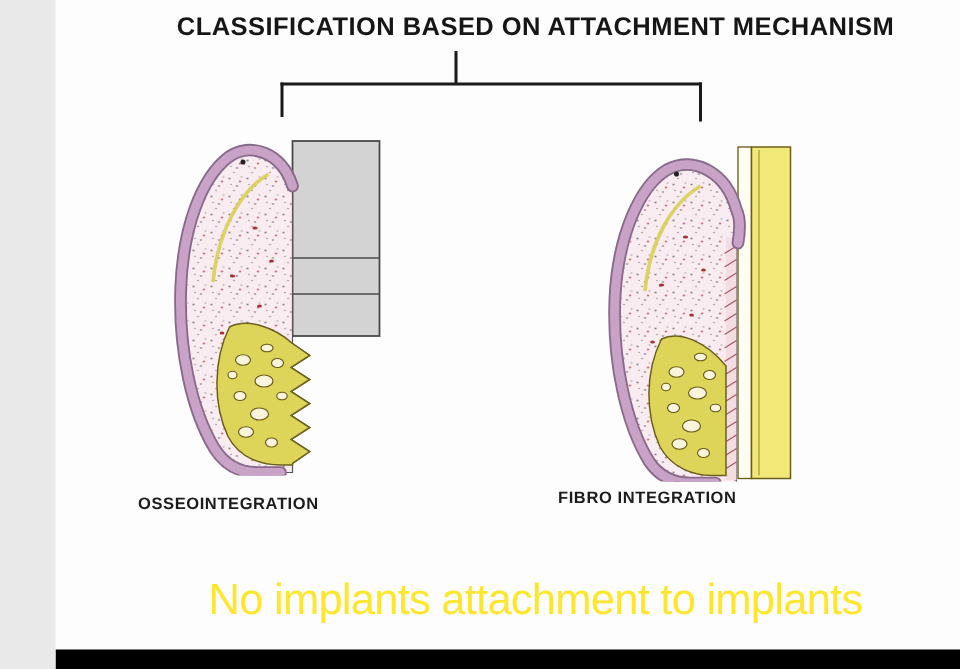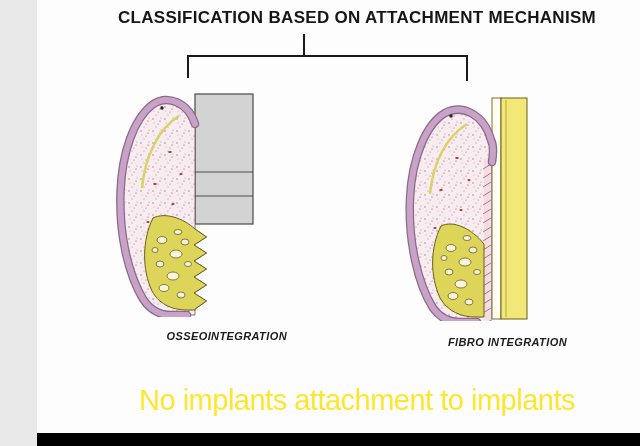--- a/index.html
+++ b/index.html
@@ -13,25 +13,25 @@
   }
   .bracket{position:absolute;background:#1a1a1a;}
   .bracket-stem{left:266px;top:34px;width:2px;height:22px;}
   .bracket-h{left:150px;top:55px;width:281px;height:2px;}
   .bracket-l{left:150px;top:55px;width:2px;height:23px;}
   .bracket-r{left:429px;top:55px;width:2px;height:26px;}
   .diagram{position:absolute;}
   .diagram-left{left:78px;top:92px;width:150px;height:225px;}
   .diagram-right{left:362px;top:96px;width:150px;height:225px;}
   .diagram-label{
-    position:absolute;text-align:right;font-size:11px;font-weight:700;
-    font-style:italic;letter-spacing:.4px;color:#1c1c1c;line-height:1.25;
+    position:absolute;text-align:left;font-size:11px;font-weight:700;
+    letter-spacing:.4px;color:#1c1c1c;line-height:1.25;
   }
   .label-left{left:55px;top:330px;width:195px;}
-  .label-right{left:335px;top:336px;width:195px;}
+  .label-right{left:335px;top:326px;width:195px;}
   .label-sub{font-size:10.5px;}
   .caption{
     position:absolute;top:384px;left:0;right:0;text-align:center;
     font-size:29px;font-weight:400;letter-spacing:-0.5px;
     color:var(--caption-text,#ffe62e);
   }
   .bottom-bar{
     position:absolute;left:0;right:0;bottom:0;height:13px;
     background:var(--bottom-bar,#000);
   }

